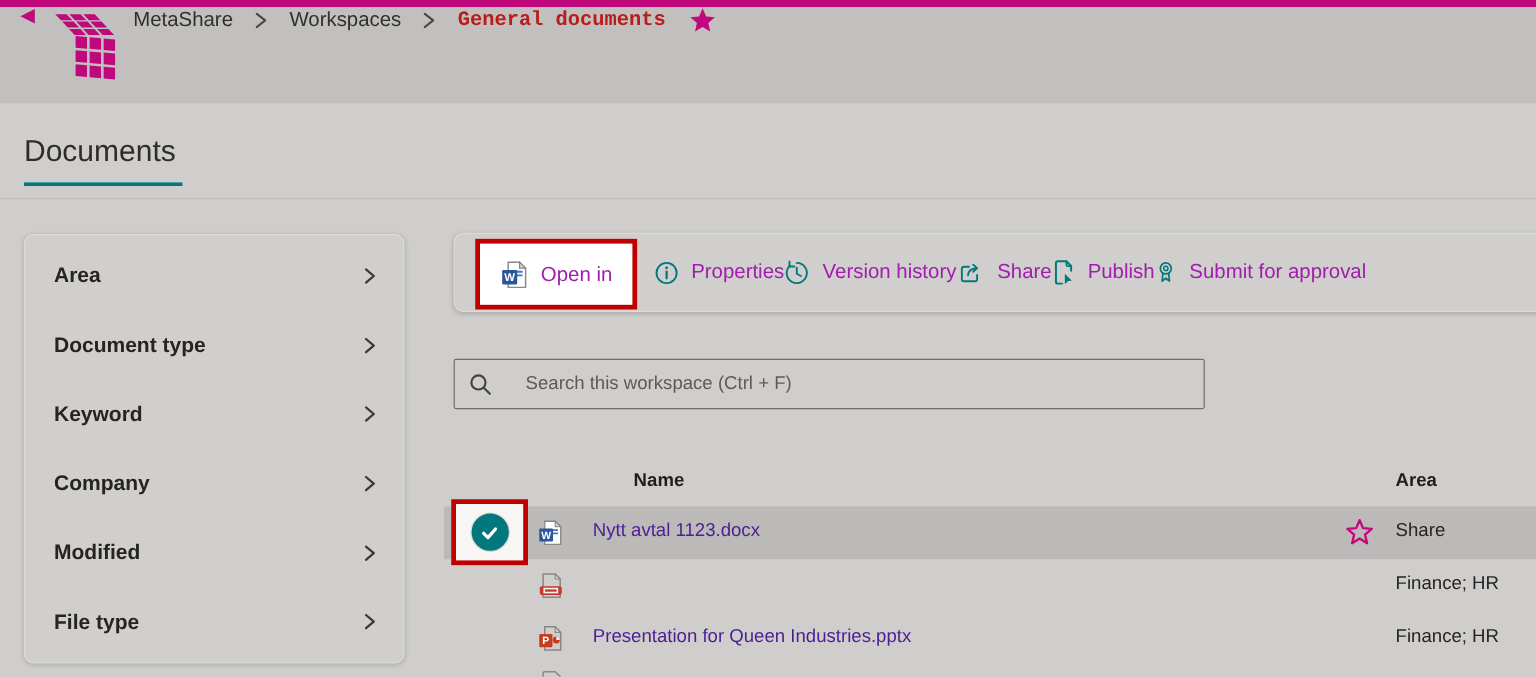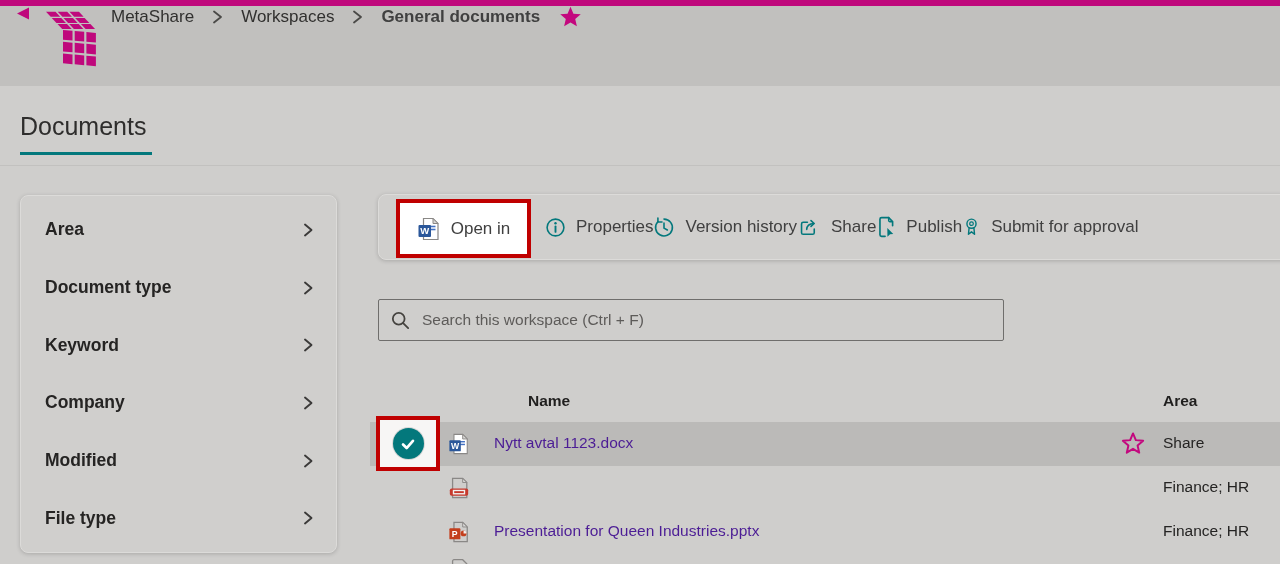--- a/index.html
+++ b/index.html
@@ -19,21 +19,21 @@
     background: #c1c0be;
     display: flex; align-items: flex-start;
   }
   .back-tri { margin-left: 14px; display: flex; align-items: center; }
   .logo { margin-left: 8px; display: flex; align-items: center; }
   .breadcrumb {
     display: flex; align-items: center; gap: 17px; margin-left: 12px;
     font-size: 17px; color: #31302f;
   }
   .crumb { white-space: nowrap; cursor: pointer; }
-  .crumb.current { font-weight: bold; color: #404040; }
+  .crumb.current { font-weight: bold; color: #b91c1c; font-family: Liberation Mono, monospace; }
   .bc-star { display: flex; align-items: center; margin-left: 2px; cursor: pointer; }
 
   .tab-strip {
     position: absolute; left: 0; top: 86px; width: 1280px; height: 80px;
     border-bottom: 1px solid #c2c1bf;
   }
   .doc-tab {
     position: absolute; left: 20px; top: 26px;
     font-size: 25px; font-weight: 400; color: #2e2d2c; cursor: pointer;
   }
@@ -60,33 +60,33 @@
   .side-label { font-size: 17.5px; font-weight: bold; color: #252423; }
 
   .toolbar {
     position: absolute; left: 378px; top: 194px; width: 940px; height: 66px;
   }
   .toolbar-items {
     position: absolute; left: 545px; top: 194px; height: 66px;
     display: flex; align-items: center; 
   }
   .tool-item { display: flex; align-items: center; gap: 10px; cursor: pointer; white-space: nowrap; }
-  .tool-label { font-size: 17px; color: #404040; }
+  .tool-label { font-size: 17px; color: #a21caf; }
 
   .openin-annotation {
     position: absolute; left: 396px; top: 199px; width: 135px; height: 59px;
     background: #ffffff; border: 4px solid #c00000;
     display: flex; align-items: center; justify-content: center;
   }
   .openin-btn { display: flex; align-items: center; gap: 10px; cursor: pointer; }
 
   .searchbox {
     position: absolute; left: 378px; top: 299px; width: 626px; height: 42px;
     border: 1.5px solid #6f6e6c; border-radius: 2px;
-    display: flex; align-items: center; padding-left: 11px; gap: 11px;
+    display: flex; align-items: center; padding-left: 11px; gap: 27px;
     background: transparent;
   }
   .search-input {
     flex: 1; height: 100%; border: none; outline: none; background: transparent;
     font-family: "Liberation Sans", sans-serif;
     font-size: 15.5px; color: #3b3a39;
   }
   .search-input::placeholder { color: #5d5b59; opacity: 1; }
 
   .table-header-name {

